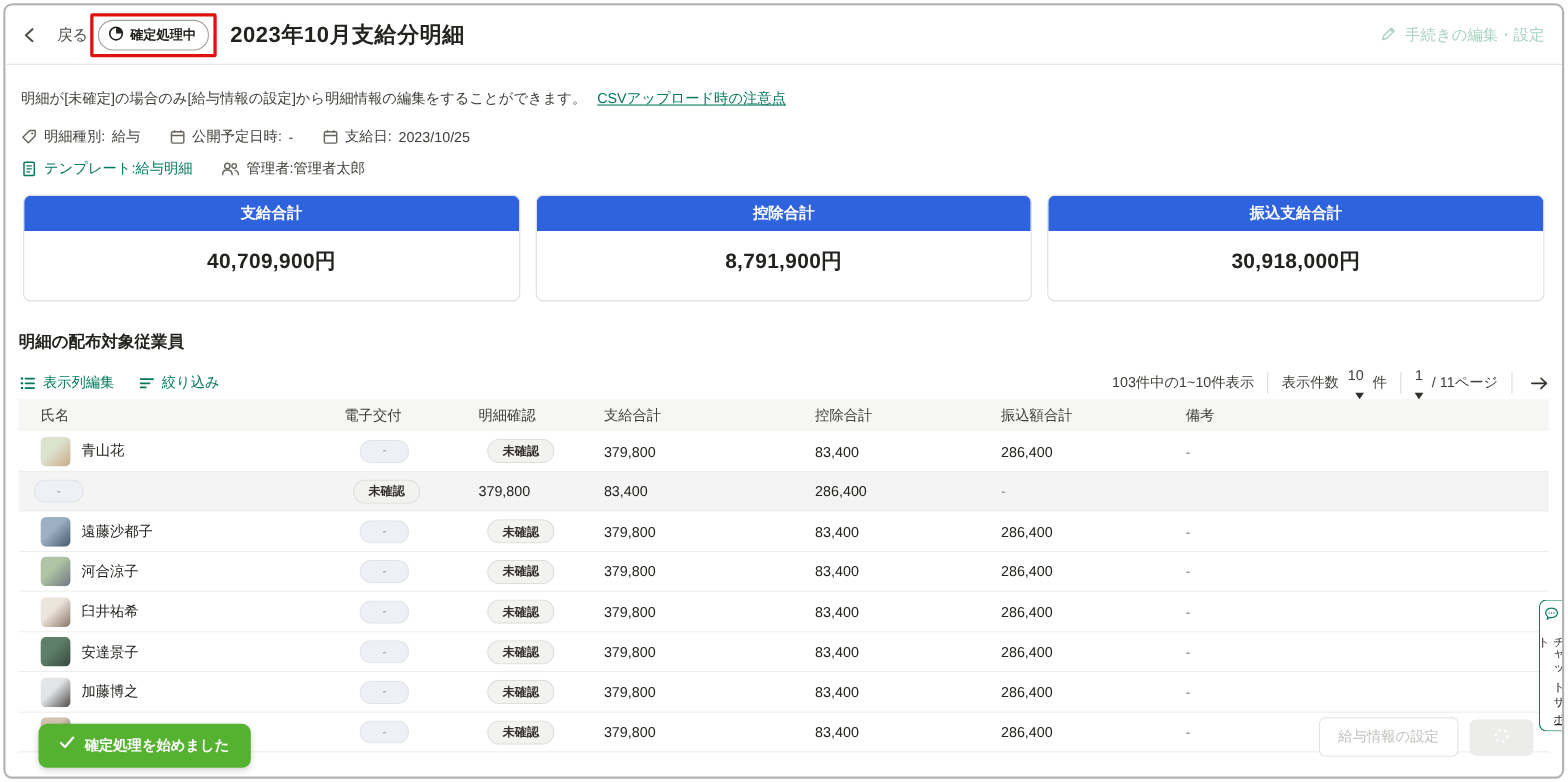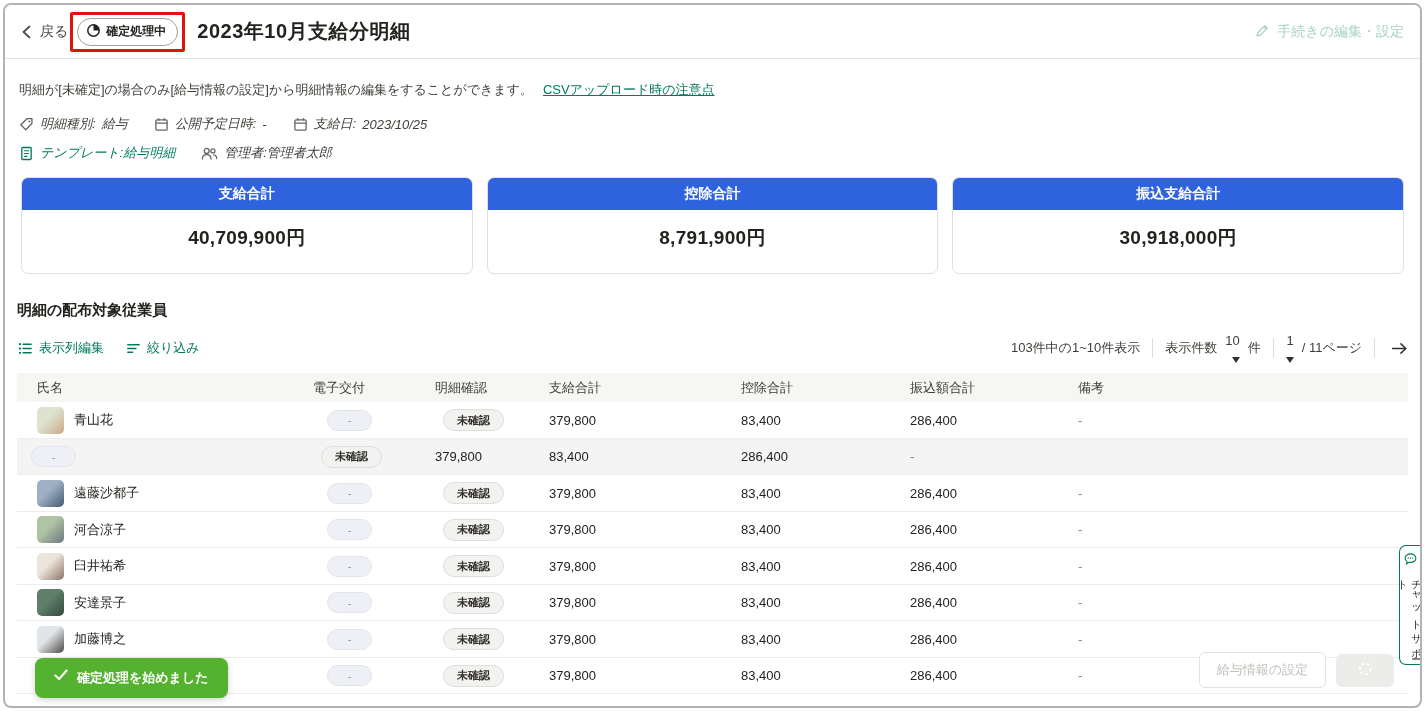--- a/index.html
+++ b/index.html
@@ -8,31 +8,31 @@
     font-family: "Liberation Sans", "DejaVu Sans", sans-serif;
     color:#33302c; background:#fff; position:relative; overflow:hidden;
     -webkit-font-smoothing:antialiased;
   }
   .frame {
     position:absolute; inset:3px; border:2px solid #b3b3b3; border-radius:8px;
     background:#fff; overflow:hidden;
   }
   
   .topbar { height:54px; display:flex; align-items:center; padding:0 16px; border-bottom:1px solid #e4e4e4; background:#fff; }
-  .back-btn { display:flex; align-items:center; gap:8px; color:#4f4c47; font-size:14px; cursor:pointer; }
+  .back-btn { display:flex; align-items:center; gap:20px; color:#4f4c47; font-size:14px; cursor:pointer; }
   .back-btn svg { display:block; }
   .annotation-box { border:3px solid #e01210; padding:3px 4px; margin-left:2px; border-radius:2px; }
   .status-pill { display:flex; align-items:center; gap:5px; border:1px solid #a3a19b; border-radius:15px; padding:4px 11px 4px 8px; background:#fff; font-size:12px; font-weight:bold; color:#23221e; white-space:nowrap; }
   .page-title { font-size:20px; font-weight:bold; color:#23221e; margin-left:12px; letter-spacing:.5px; }
   .edit-settings { margin-left:auto; display:flex; align-items:flex-start; gap:7px; color:#a7d3c0; font-size:14px; cursor:default; }
   
   .content { padding:20px 14px 0; }
   .desc { font-size:13px; line-height:1.65; color:#3f3d38; }
   .csv-link { color:#00795c; text-decoration:underline; margin-left:10px; cursor:pointer; }
-  .meta-row { display:flex; align-items:flex-end; gap:26px; margin-top:15px; font-size:13px; color:#3f3d38;font-style:italic; }
+  .meta-row { display:flex; align-items:flex-end; gap:26px; margin-top:15px; font-size:13px; color:#3f3d38; }
   .meta-item { display:flex; align-items:center; gap:6px; white-space:nowrap; }
   .meta-item svg { display:block; color:#67645e; }
   .meta-row2 { margin-top:11px; }
   .tpl-link { color:#00795c; cursor:pointer; }
   .tpl-link svg { color:#00795c; }
   
   .cards { display:flex; gap:14px; margin:15px 16px 0; }
   .card { flex:1; border:1px solid #dfdfdf; border-radius:7px; overflow:hidden; background:#fff; }
   .card-head { color:#fff; font-size:14px; font-weight:bold; text-align:center; padding:7px 0; }
   .card-body { text-align:center; font-size:19px; font-weight:bold; color:#23221e; padding:15px 0 22px; letter-spacing:.3px; }
@@ -42,21 +42,21 @@
   .toolbar { display:flex; align-items:center; margin-top:13px; font-size:13px; }
   .tool-link { display:flex; align-items:center; gap:6px; color:#00795c; cursor:pointer; margin-right:22px; }
   .tool-link svg { display:block; }
   .pagination { margin-left:auto; display:flex; align-items:center; font-size:13px; color:#3f3d38; }
   .pg-sep { width:1px; height:20px; background:#dcdcdc; margin:0 12px; }
   .pg-group { display:flex; align-items:center; gap:8px; white-space:nowrap; }
   .tri { width:0; height:0; border-left:4.5px solid transparent; border-right:4.5px solid transparent; border-top:6px solid #33302c; display:inline-block; }
   .select-like { display:flex; align-items:flex-end; gap:9px; cursor:pointer;flex-direction:column; }
   .next-arrow { margin-left:4px; cursor:pointer; display:flex; align-items:center; }
   
-  .table { margin-top:10px; }
+  .table { }
   .thead, .trow { display:grid; grid-template-columns:296px 122px 114px 192px 169px 168px 1fr; align-items:center; }
   .thead { background:#f6f6f5; height:29px; font-size:13px; color:#3f3d38; }
   .thead .cell:first-child { padding-left:20px; }
   .trow { height:36.5px; border-bottom:1px solid #ededec; font-size:13px; background:#fff; }
   .trow.hl { background:#f4f4f4; }
   .cell { overflow:hidden; white-space:nowrap; }
   .name-cell { display:flex; align-items:center; padding-left:20px; }
   .avatar { width:27px; height:27px; border-radius:5px; flex:0 0 auto; }
   .emp-name { margin-left:10px; color:#23221e; }
   .pill { display:inline-flex; align-items:center; justify-content:center; border-radius:12px; }

